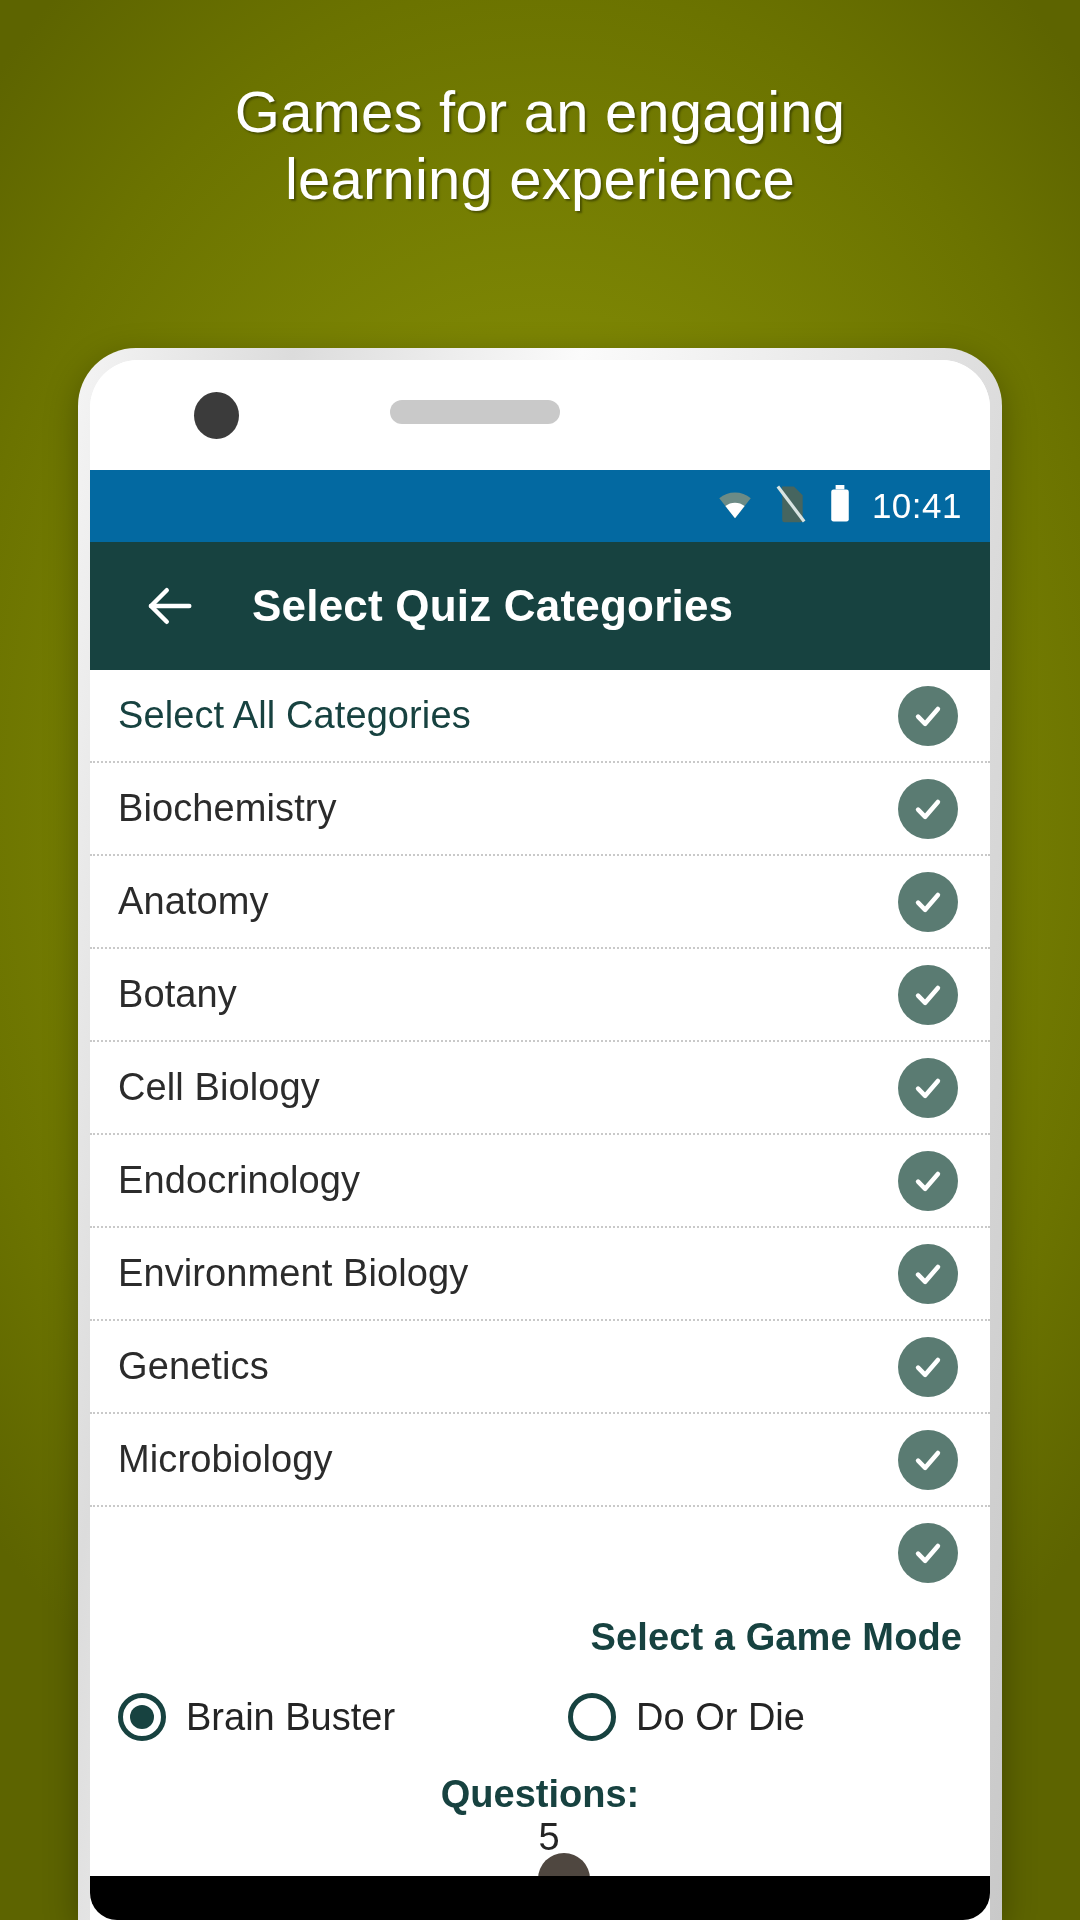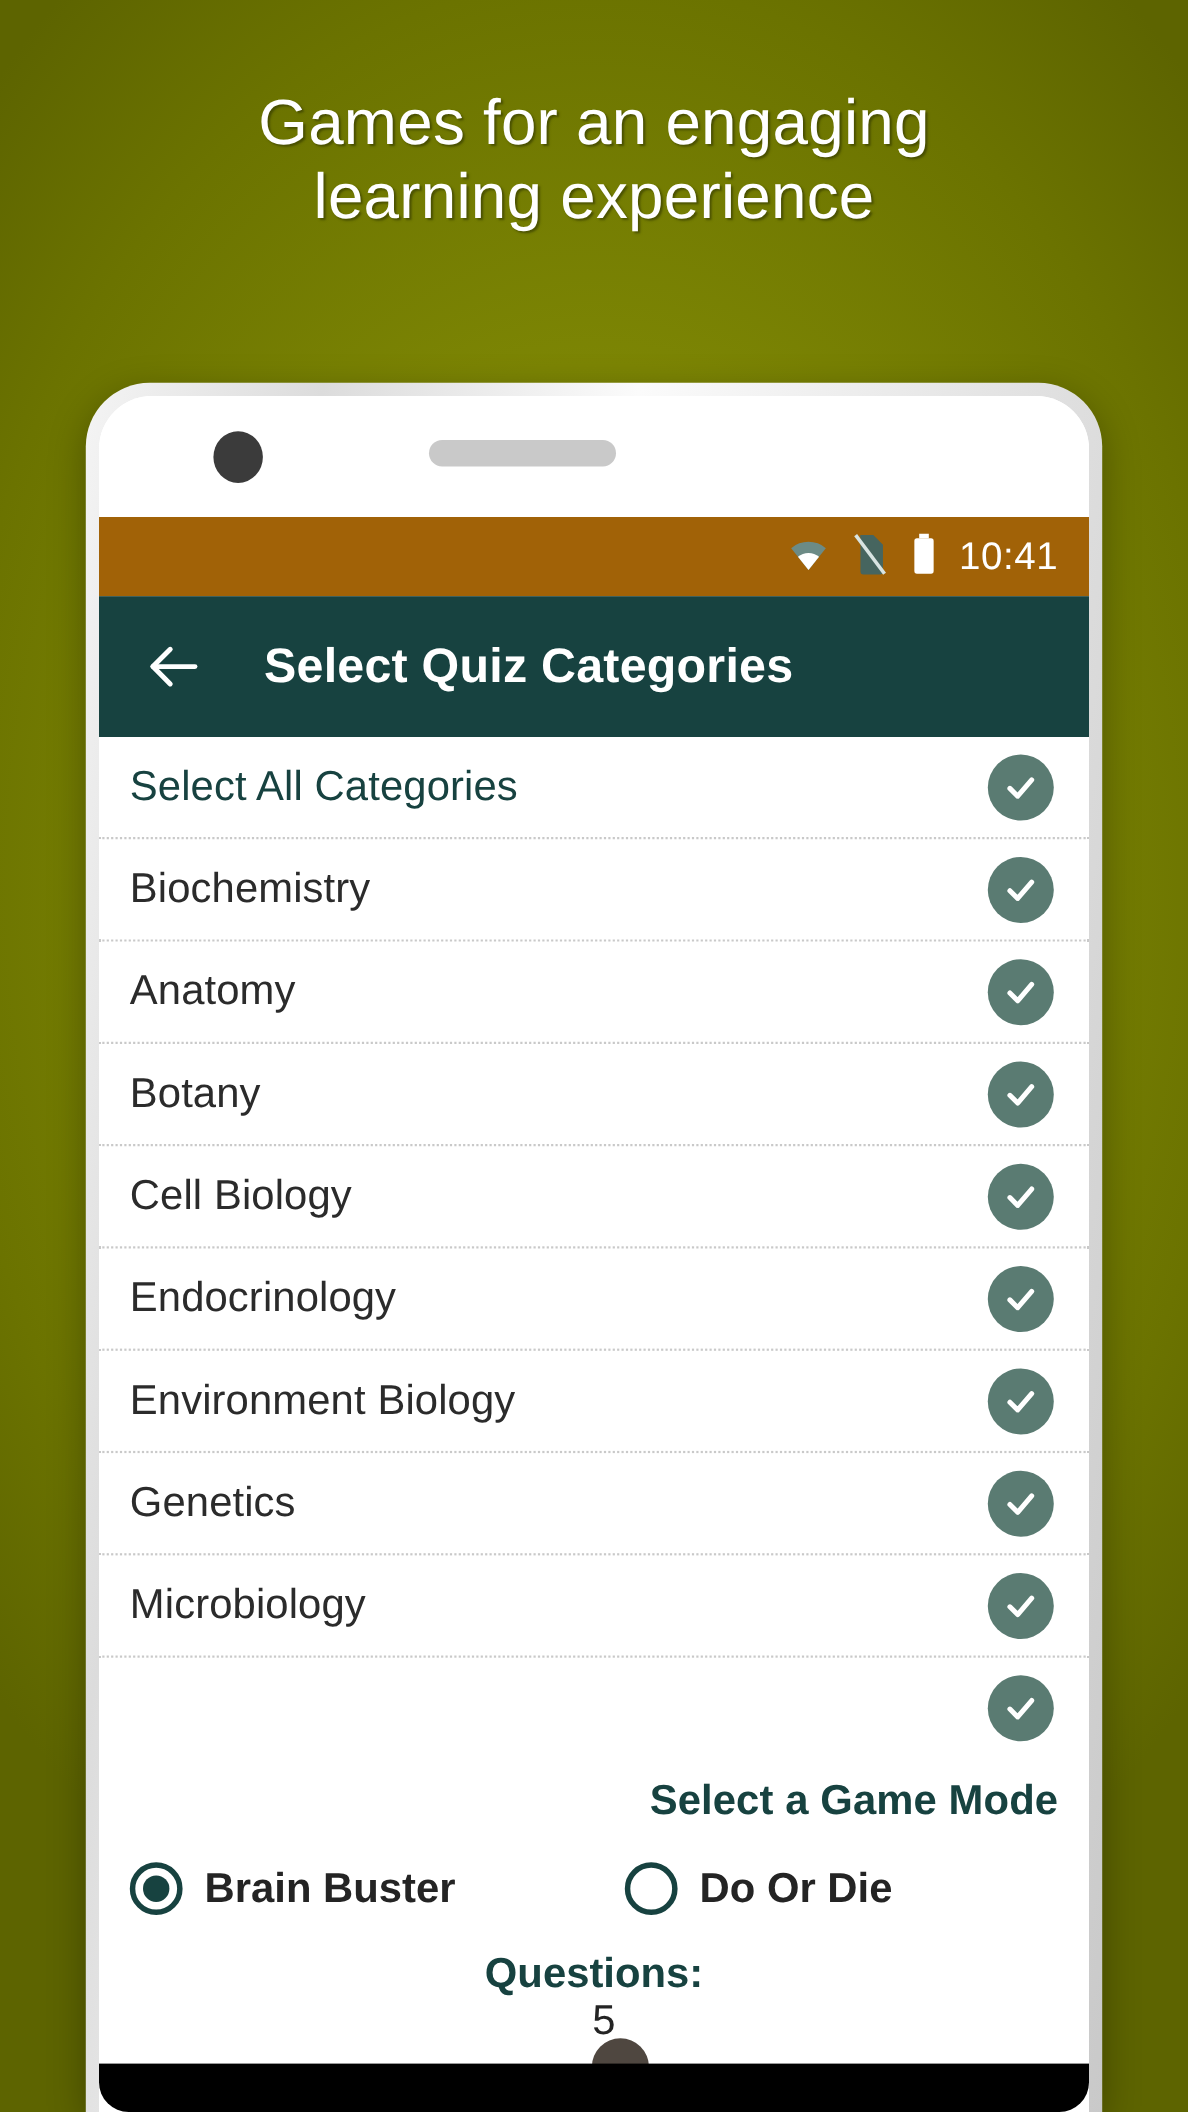--- a/index.html
+++ b/index.html
@@ -66,36 +66,36 @@
 
   
   .screen{
     position:absolute; left:0; right:0; top:110px; bottom:0;
     background:#ffffff;
     display:flex; flex-direction:column;
   }
 
   
   .statusbar{
-    height:72px; background:#a16207;
+    height:72px; background:#0369a1;
     display:flex; align-items:center; justify-content:flex-end;
     padding-right:28px; gap:20px;
     flex:0 0 auto;
     padding-left:36px;
   }
   .sb-icons{ display:flex; align-items:center; gap:22px; }
   .sb-time{
     color:#ffffff; font-size:35px; font-weight:500; letter-spacing:.5px;
   }
 
   
   .appbar{
     height:128px; background:#174240;
     display:flex; align-items:center;
-    padding-left:40px;
+    padding-left:52px;
     flex:0 0 auto;
     position:relative;
   }
   .back-arrow{ width:54px; height:54px; flex:0 0 auto; }
   .appbar-title{
     color:#ffffff; font-size:44px; font-weight:700;
     margin-left:56px; letter-spacing:.2px;
   }
 
   
@@ -130,21 +130,21 @@
     position:absolute; left:0; right:0; bottom:0;
     background:#ffffff;
     padding:26px 28px 0 28px;
     z-index:5;
     height:330px;
   }
   .panel-title{
     font-size:38px; color:#174240; font-weight:700; letter-spacing:.1px;text-align:right;
   }
   .modes{
-    display:flex; align-items:center; margin-top:34px;font-weight:bold;
+    display:flex; align-items:center; margin-top:34px;
   }
   .mode{ display:flex; align-items:center; }
   .mode:first-child{ width:450px; }
   .radio{
     width:48px; height:48px; border-radius:50%;
     border:5px solid #174240;
     display:flex; align-items:center; justify-content:center;
     flex:0 0 auto;
   }
   .radio .dot{

